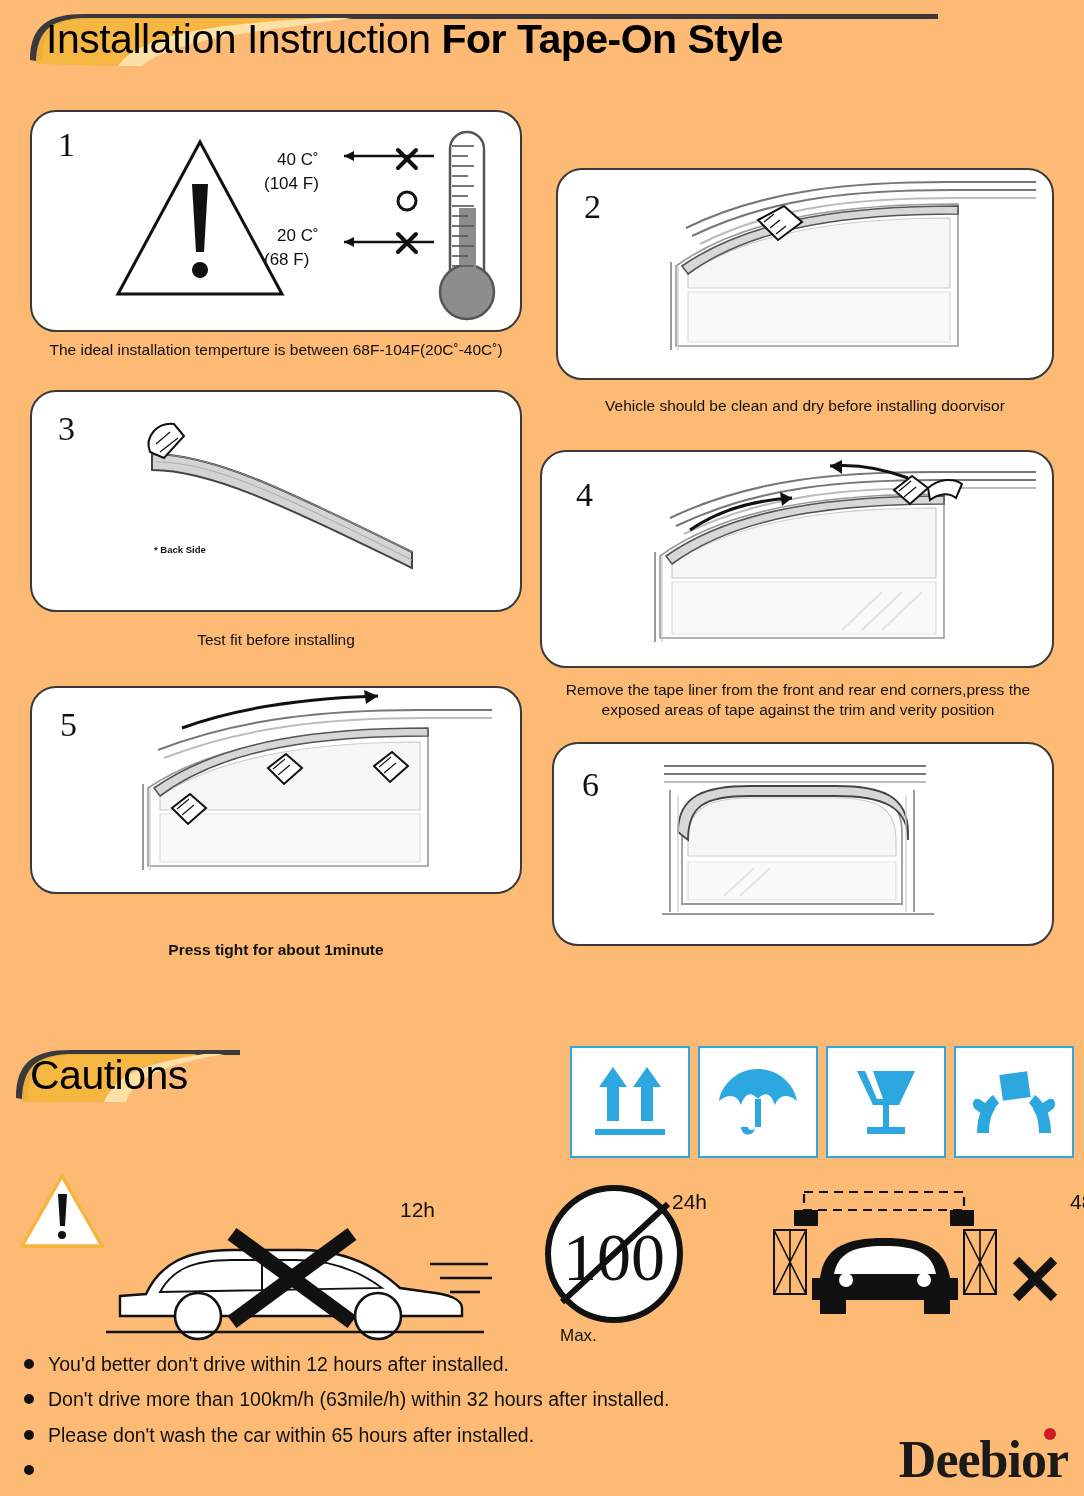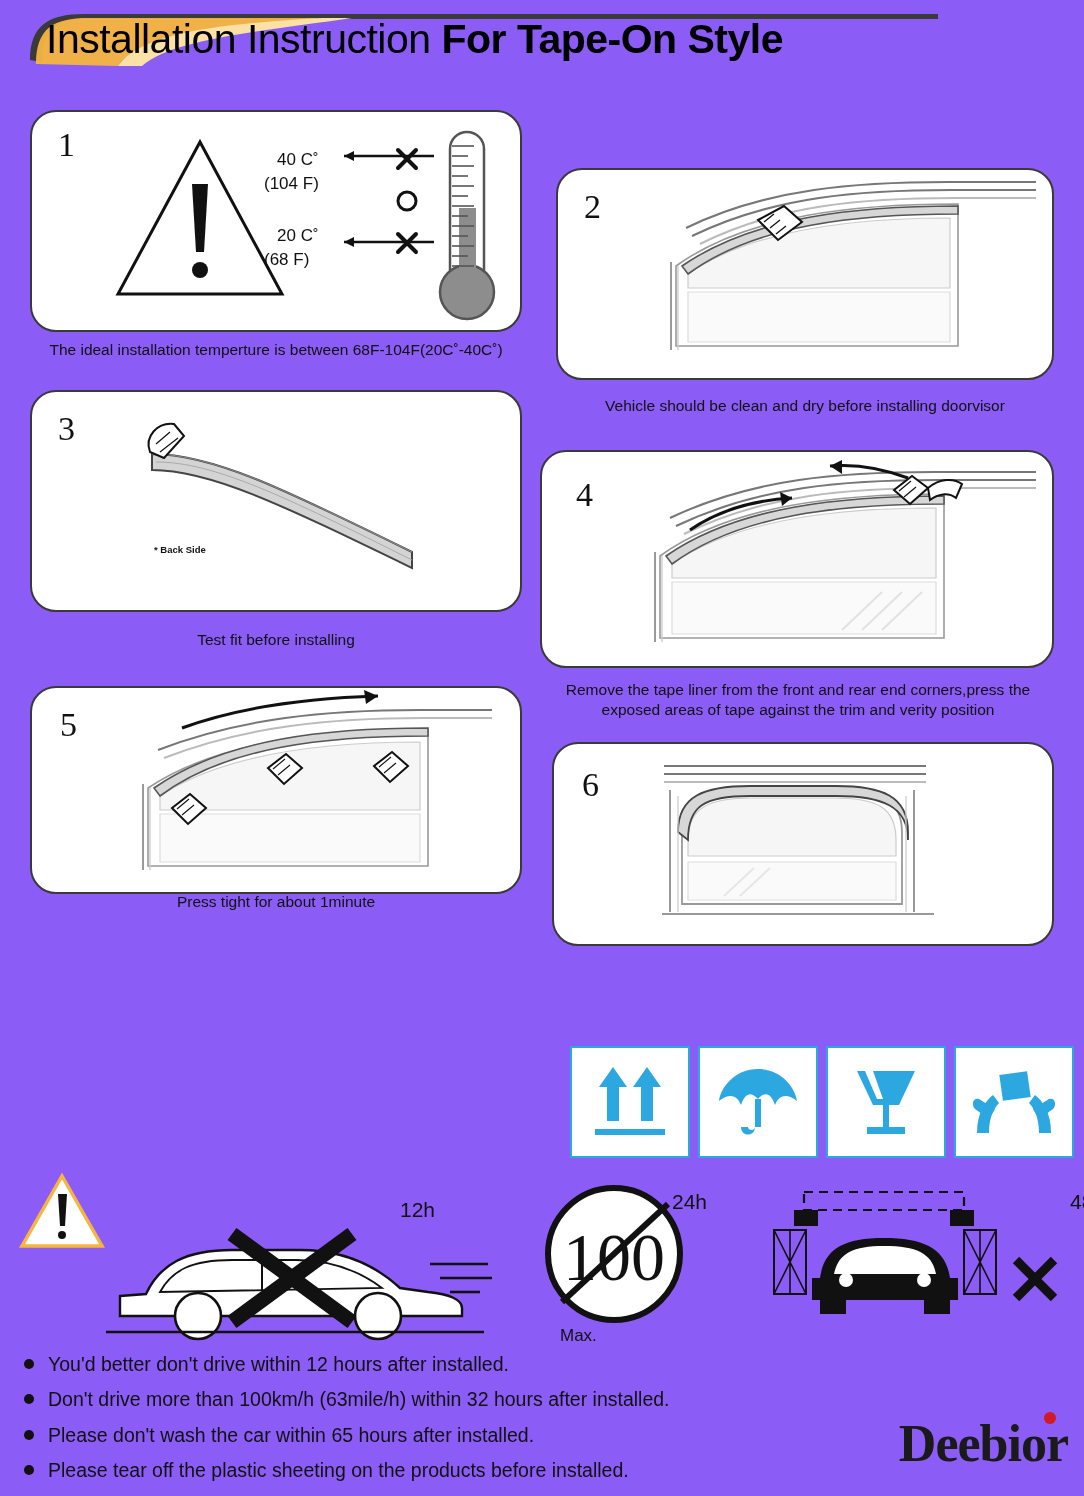--- a/index.html
+++ b/index.html
@@ -6,21 +6,21 @@
   html, body {
     margin: 0; padding: 0;
     background: #ffffff;
     font-family: "Liberation Sans", sans-serif;
   }
   .page {
     position: relative;
     width: 1084px;
     height: 1496px;
     overflow: hidden;
-    background: #8b5cf6;
+    background: #fdba74;
   }
 
   
   .title-wrap { position: absolute; }
   .title-wrap .swoosh {
     position: absolute;
     left: 0; top: 0;
     width: 100%; height: 100%;
     overflow: visible;
   }
@@ -90,21 +90,21 @@
   }
 
   
   .caution-area { position: absolute; left: 0; top: 1160px; width: 1084px; height: 185px; }
 
   .label-txt { position: absolute; font-size: 21px; color: #111; }
 
   
   .logo {
     position: absolute;
-    right: 16px; bottom: 26px;
+    right: 16px; bottom: 10px;
     text-align: right;
   }
   .logo-text {
     font-family: "Liberation Serif", serif;
     font-weight: bold;
     font-size: 52px;
     letter-spacing: -1px;
     color: #1a1a1a;
     line-height: 1;
   }
@@ -281,21 +281,21 @@
       <g transform="translate(236,62)">
         <path d="M0 18 L18 4 L34 18 L16 34 Z" fill="#fff" stroke="#111" stroke-width="2"></path>
         <path d="M5 19 L17 9 M10 25 L22 15" stroke="#111" stroke-width="1.1"></path>
       </g>
       <g transform="translate(342,60)">
         <path d="M0 18 L18 4 L34 18 L16 34 Z" fill="#fff" stroke="#111" stroke-width="2"></path>
         <path d="M5 19 L17 9 M10 25 L22 15" stroke="#111" stroke-width="1.1"></path>
       </g>
     </svg>
   </div>
-  <div class="caption" style="left:30px; top:892px; width:492px;">Press tight for about 1minute</div>
+  <div class="caption" style="left:30px; top:940px; width:492px;font-weight:bold;">Press tight for about 1minute</div>
 
   <div class="panel" style="left:552px; top:742px; width:502px; height:204px;">
     <div class="step-num" style="left:28px; top:22px;">6</div>
     <svg width="500" height="202" viewBox="0 0 500 202" style="position:absolute; left:0; top:0;">
 
       <line x1="110" y1="22" x2="372" y2="22" stroke="#777" stroke-width="2"></line>
       <line x1="110" y1="30" x2="372" y2="30" stroke="#777" stroke-width="2"></line>
       <line x1="110" y1="38" x2="372" y2="38" stroke="#bbb" stroke-width="2"></line>
 
       <path d="M128 88 C128 56, 150 46, 196 46 L282 46 C326 46, 348 56, 348 88 L348 160 L128 160 Z" fill="#fff" stroke="#999" stroke-width="1.8"></path>
@@ -309,20 +309,28 @@
       <line x1="360" y1="46" x2="360" y2="168" stroke="#999" stroke-width="2"></line>
       <line x1="352" y1="52" x2="352" y2="168" stroke="#ccc" stroke-width="1.3"></line>
       <line x1="108" y1="170" x2="380" y2="170" stroke="#999" stroke-width="2"></line>
       <g stroke="#e6e6e6" stroke-width="2">
         <line x1="170" y1="152" x2="200" y2="124"></line>
           <line x1="186" y1="152" x2="216" y2="124"></line>
       </g>
     </svg>
   </div>
 
+  <div class="title-wrap" style="left:8px; top:1044px; width:240px; height:62px;">
+    <svg class="swoosh" viewBox="0 0 240 62">
+      <path d="M8 54 C8 18, 26 6, 62 6 L232 6 L232 11 L66 11 C34 11, 20 22, 20 56 Z" fill="#3a3a3a"></path>
+      <path d="M14 58 C14 20, 32 10, 66 10 L190 10 C150 18, 108 24, 96 58 Z" fill="#f5b53f" opacity="0.95"></path>
+      <path d="M96 58 C110 26, 150 18, 196 10 L216 10 C160 20, 126 32, 118 58 Z" fill="#fbe1a6"></path>
+    </svg>
+    <div class="title-text" style="padding-left:22px; padding-top:8px;">Cautions</div>
+  </div>
 
   <div class="ship-row">
     <div class="ship-box">
       <svg width="86" height="82" viewBox="0 0 86 82">
         <g fill="#2ca7e0">
           <polygon points="26,6 40,26 32,26 32,60 20,60 20,26 12,26"></polygon>
           <polygon points="60,6 74,26 66,26 66,60 54,60 54,26 46,26"></polygon>
           <rect x="8" y="68" width="70" height="6"></rect>
         </g>
       </svg>
@@ -429,21 +437,20 @@
     <div class="bullet-row">
       <div class="bullet-dot"></div>
       <div class="bullet-text">Don't drive more than 100km/h (63mile/h) within 32 hours after installed.</div>
     </div>
     <div class="bullet-row">
       <div class="bullet-dot"></div>
       <div class="bullet-text">Please don't wash the car within 65 hours after installed.</div>
     </div>
     <div class="bullet-row">
       <div class="bullet-dot"></div>
-      <div class="bullet-text">Please tear off the plastic sheeting on the products before installed.</div>
     </div>
   </div>
 
   <div class="logo">
     <div style="position:relative; display:inline-block;">
       <div class="logo-dot"></div>
       <div class="logo-text">Deebior</div>
     </div>
   </div>
 

